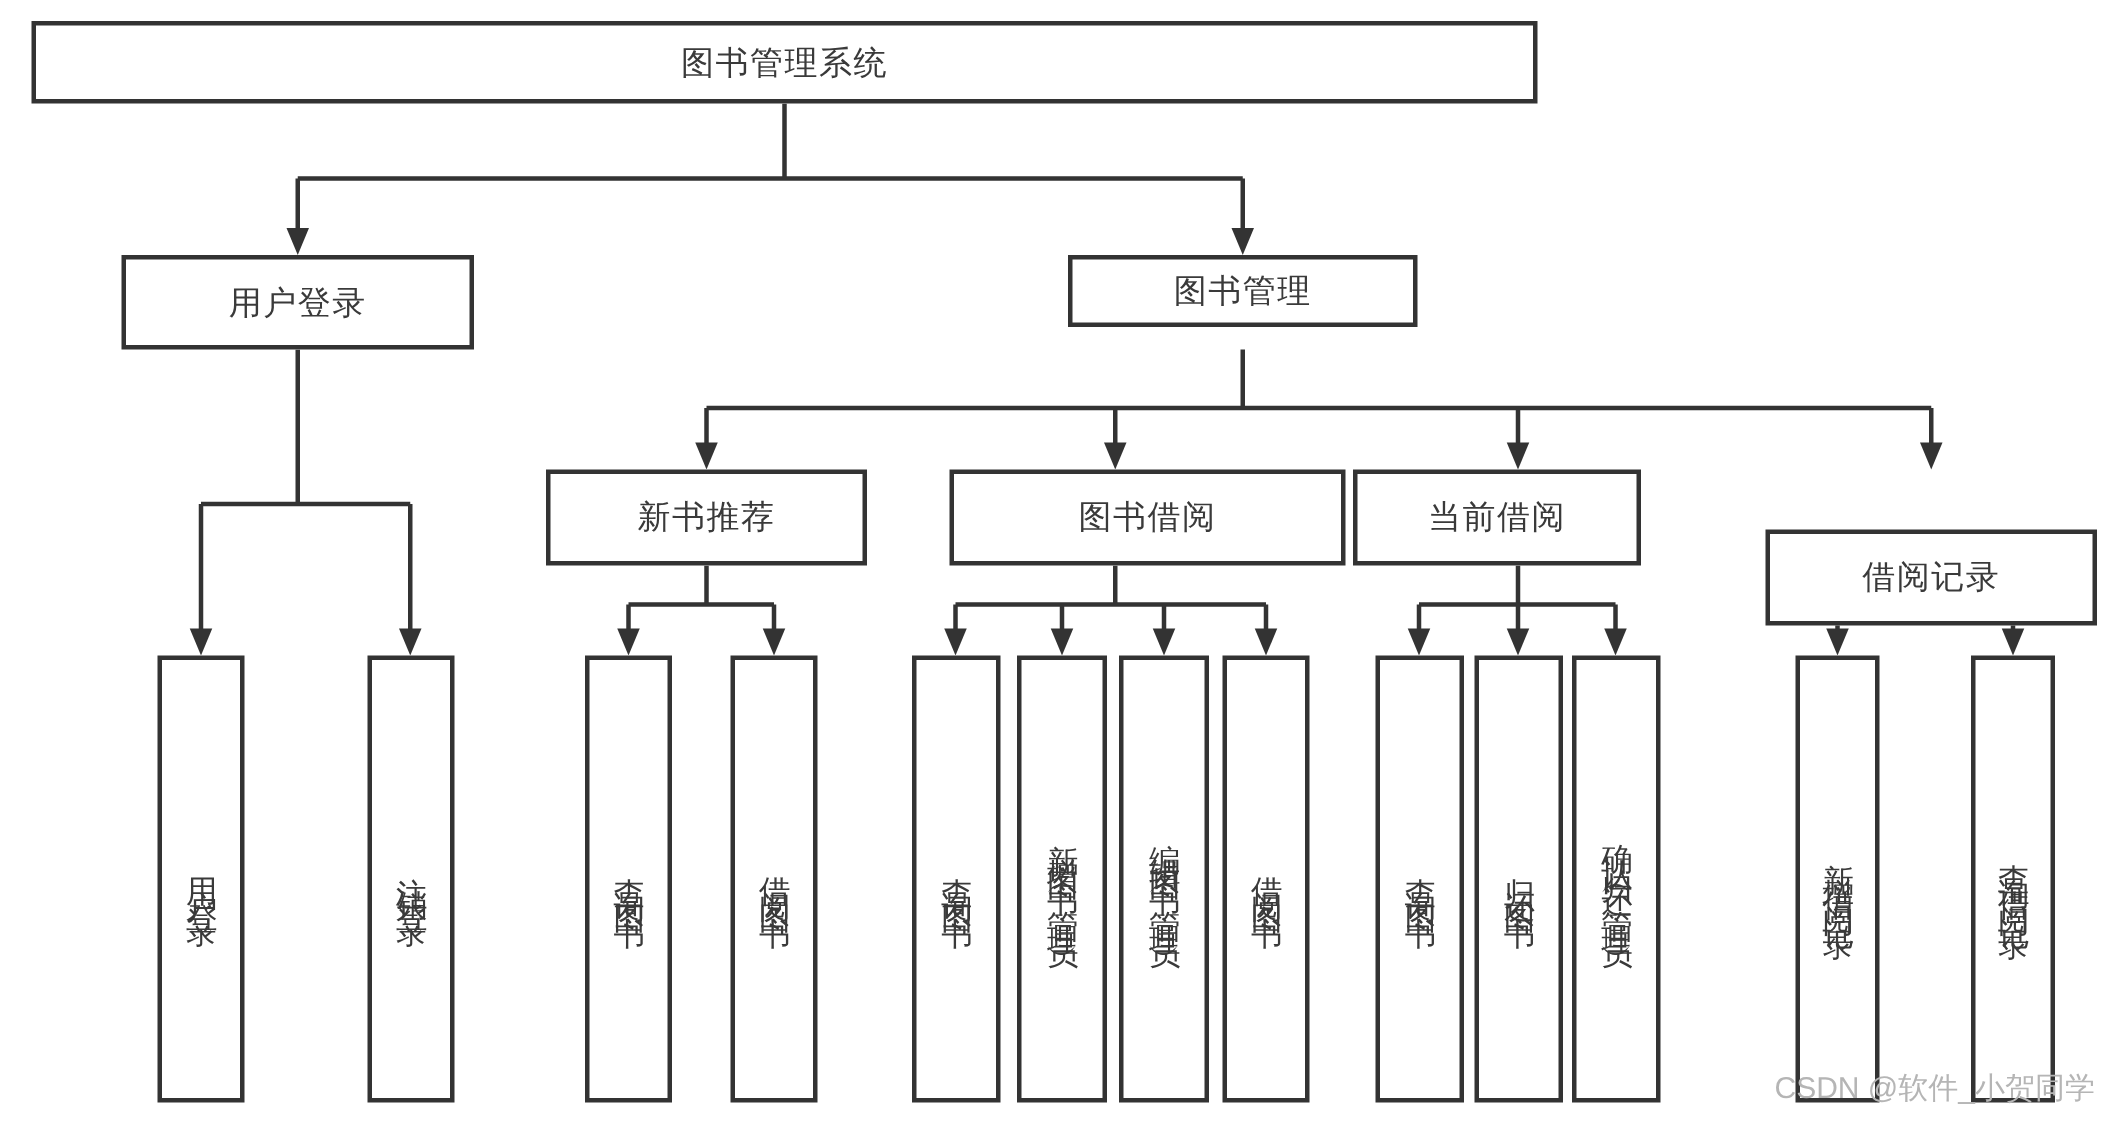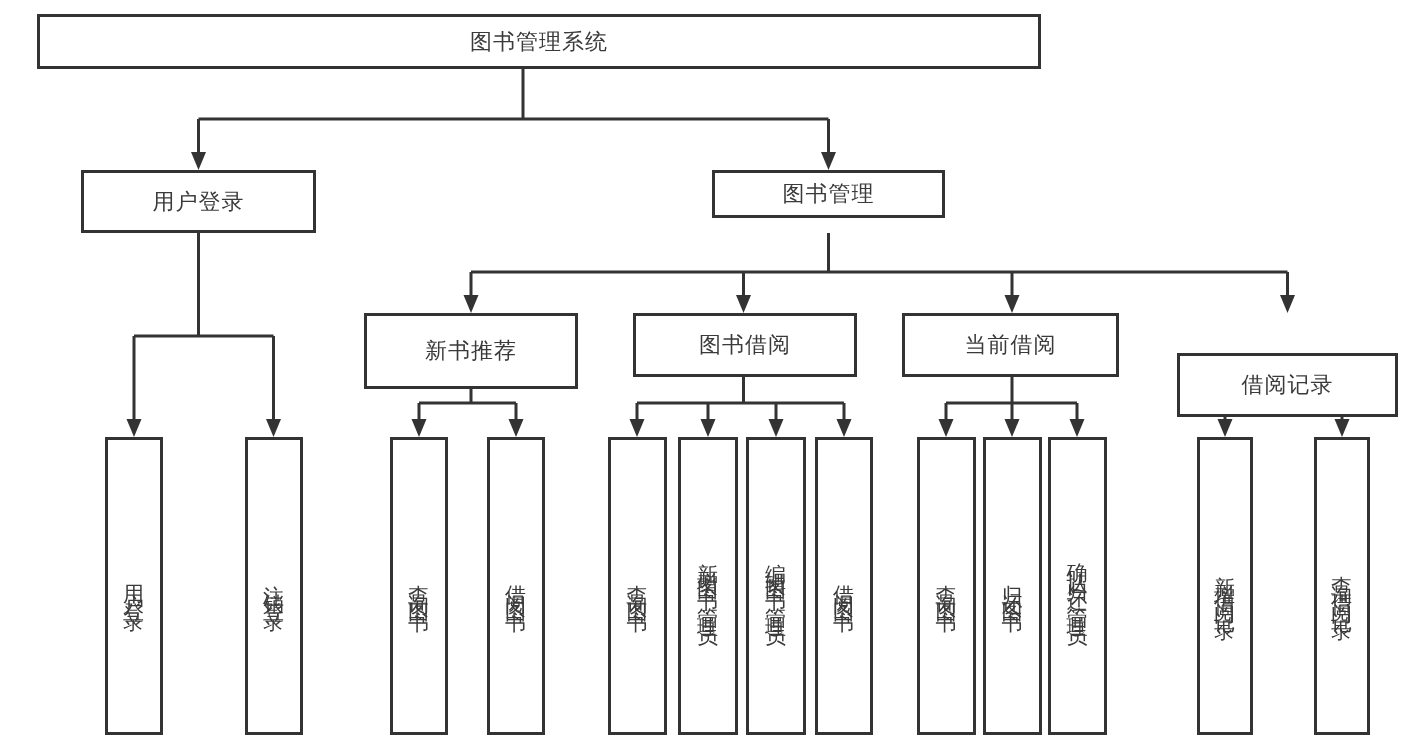--- a/index.html
+++ b/index.html
@@ -92,38 +92,38 @@
       <polygon points="768.5,419 783.5,419 776,437"></polygon>
       <polygon points="836.5,419 851.5,419 844,437"></polygon>
       <polygon points="938.5,419 953.5,419 946,437"></polygon>
       <polygon points="1004.5,419 1019.5,419 1012,437"></polygon>
       <polygon points="1069.5,419 1084.5,419 1077,437"></polygon>
       <polygon points="1217.5,419 1232.5,419 1225,437"></polygon>
       <polygon points="1334.5,419 1349.5,419 1342,437"></polygon>
     </g>
   </svg>
 
-  <div class="node hbox" style="left:37px; top:14px; width:1004px; height:55px;">
+  <div class="node hbox" style="left:21px; top:14px; width:1004px; height:55px;">
     <span>图书管理系统</span>
   </div>
 
   <div class="node hbox" style="left:81px; top:170px; width:235px; height:63px;">
     <span>用户登录</span>
   </div>
   <div class="node hbox" style="left:712px; top:170px; width:233px; height:48px;">
     <span>图书管理</span>
   </div>
 
-  <div class="node hbox" style="left:364px; top:313px; width:214px; height:76px;">
+  <div class="node hbox" style="left:364px; top:313px; width:214px; height:64px;">
     <span>新书推荐</span>
   </div>
-  <div class="node hbox" style="left:633px; top:313px; width:224px; height:64px;">
+  <div class="node hbox" style="left:633px; top:313px; width:264px; height:64px;">
     <span>图书借阅</span>
   </div>
-  <div class="node hbox" style="left:902px; top:313px; width:217px; height:64px;justify-content:center;">
+  <div class="node hbox" style="left:902px; top:313px; width:192px; height:64px;justify-content:center;">
     <span>当前借阅</span>
   </div>
   <div class="node hbox" style="left:1177px; top:313px; width:221px; height:64px;margin-top:40px;">
     <span>借阅记录</span>
   </div>
 
   <div class="node vbox" style="left:105px; top:437px; width:58px; height:298px;">
     <span class="vtext">用户登录</span>
   </div>
   <div class="node vbox" style="left:245px; top:437px; width:58px; height:298px;">
@@ -160,14 +160,15 @@
     <span class="vtext">确认归还（管理员）</span>
   </div>
 
   <div class="node vbox" style="left:1197px; top:437px; width:56px; height:298px;">
     <span class="vtext">新增借阅记录</span>
   </div>
   <div class="node vbox" style="left:1314px; top:437px; width:56px; height:298px;">
     <span class="vtext">查询借阅记录</span>
   </div>
 
+  <div class="watermark">CSDN @软件_小贺同学</div>
 
 </div>
 
 </body></html>

